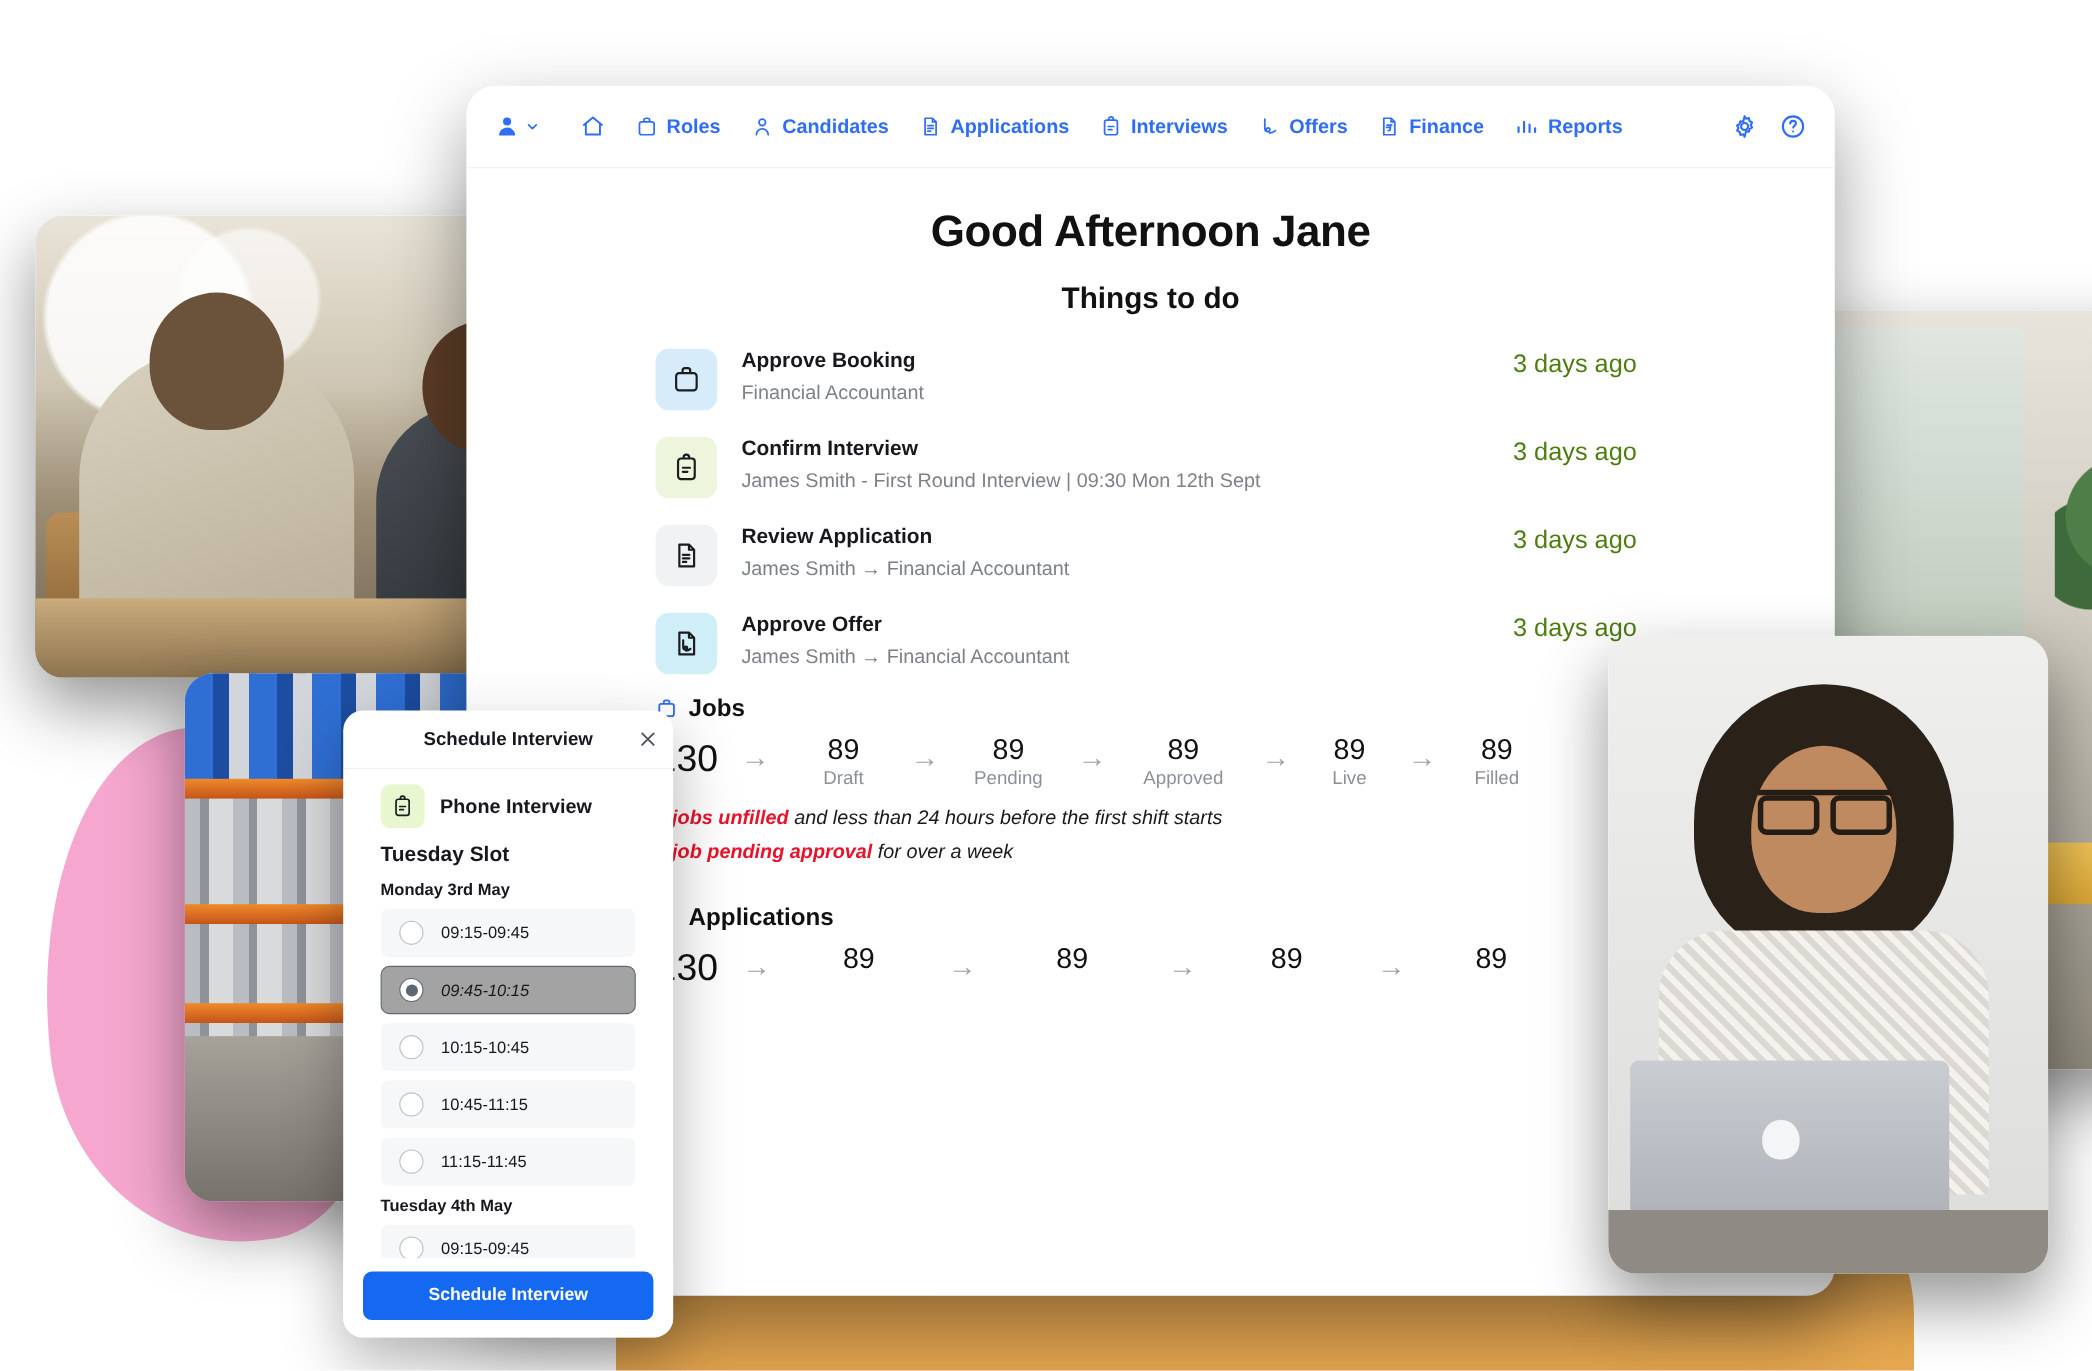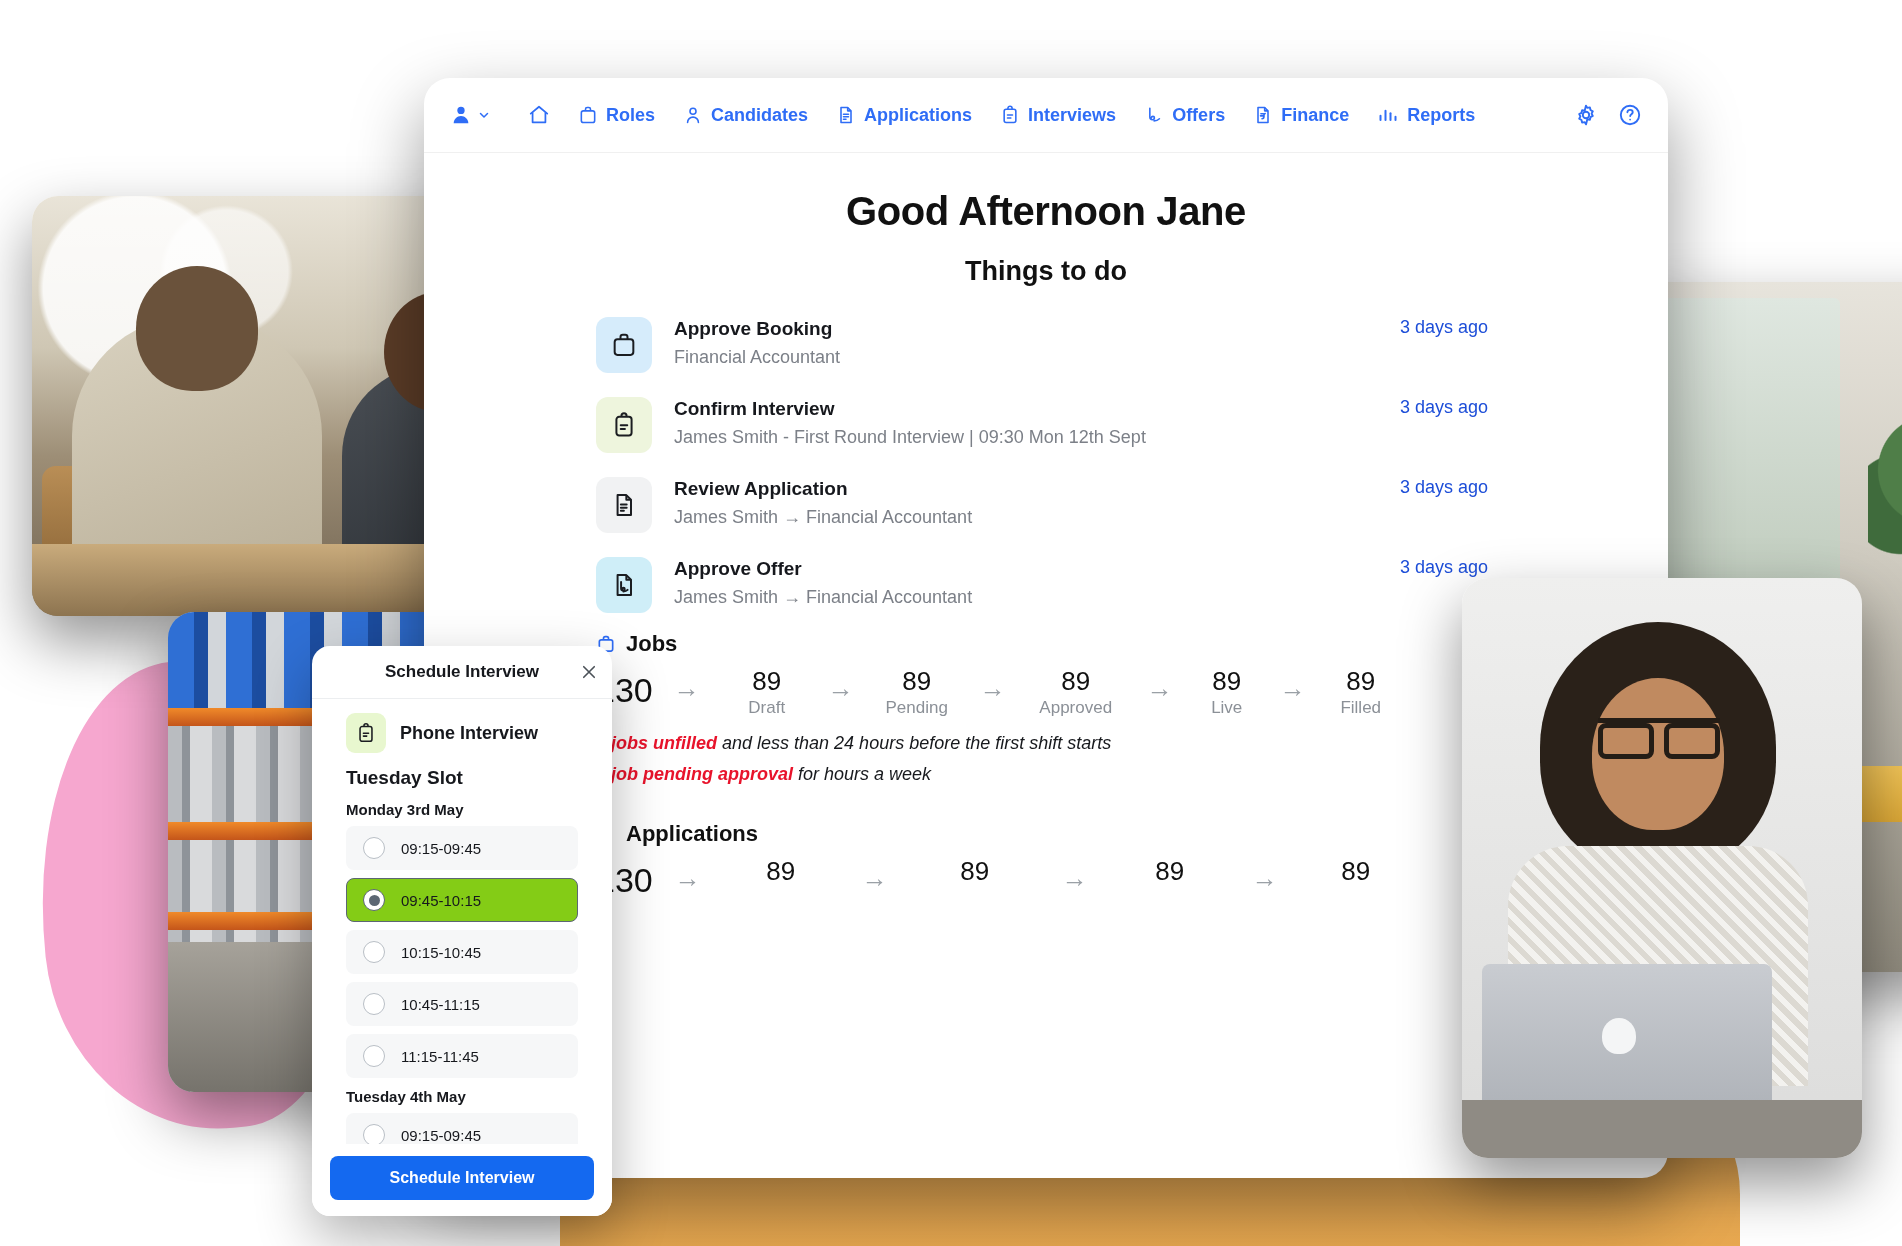--- a/index.html
+++ b/index.html
@@ -175,21 +175,21 @@
 
   .todo-list{padding:0 180px 0 172px;}
   .todo-row{display:flex;align-items:flex-start;padding:12px 0;}
   .todo-ico{
     width:56px;height:56px;border-radius:12px;flex:0 0 56px;
     display:flex;align-items:center;justify-content:center;margin-right:22px;
   }
   .todo-txt{flex:1;min-width:0;}
   .todo-title{font-size:19px;font-weight:700;color:#16181d;line-height:1.3;}
   .todo-sub{font-size:18px;color:#7c8088;line-height:1.45;margin-top:2px;}
-  .todo-age{font-size:18px;color:#1d4ed8;white-space:nowrap;padding-left:18px;}
+  .todo-age{font-size:23px;color:#4d7c0f;white-space:nowrap;padding-left:18px;}
 
   .activity{padding:0 180px 0 172px;}
   .act-head{display:flex;align-items:center;gap:10px;margin:6px 0 10px;}
   .act-head .lbl{font-size:22px;font-weight:800;color:#111;}
   .pipeline{display:flex;align-items:flex-start;margin:4px 0 14px;}
   .pipe-total{font-size:34px;font-weight:500;color:#111;line-height:1;padding-top:6px;}
   .pipe-arrow{color:#9aa0a6;font-size:26px;line-height:1;padding:8px 0 0;
               display:flex;align-items:center;justify-content:center;}
   .pipe-node{text-align:center;}
   .pipe-num{font-size:26px;color:#111;line-height:1.15;}
@@ -219,21 +219,21 @@
     display:flex;align-items:center;justify-content:center;flex:0 0 40px;
   }
   .itype-lbl{font-size:18px;font-weight:700;color:#16181d;}
   .sel-slot{font-size:19px;font-weight:800;color:#16181d;margin:4px 0 12px;}
   .day-lbl{font-size:15px;font-weight:700;color:#16181d;margin:10px 0 8px;}
   .slot{
     display:flex;align-items:center;gap:16px;height:42px;padding:0 16px;
     background:#f6f7f8;border:1px solid transparent;border-radius:8px;
     margin-bottom:8px;cursor:pointer;
   }
-  .slot.selected{background:#84cc16;border:1.5px solid #5c6773;}
+  .slot.selected{background:#a3a3a3;border:1.5px solid #5c6773;font-style:italic;}
   .radio{
     width:20px;height:20px;border-radius:50%;border:1.5px solid #b9bfc6;
     background:#fff;flex:0 0 20px;display:flex;align-items:center;justify-content:center;
   }
   .slot.selected .radio{border-color:#5c6773;}
   .slot.selected .radio:after{
     content:"";width:11px;height:11px;border-radius:50%;background:#5c6773;
   }
   .slot-lbl{font-size:15px;color:#16181d;}
   .modal-foot{padding:12px 18px 16px;background:#fff;flex:0 0 auto;}
@@ -522,21 +522,21 @@
       <div class="pipe-node" style="width:80px">
         <div class="pipe-num">89</div>
         <div class="pipe-lbl">Filled</div>
       </div>
     </div>
 
     <div class="alert">
       <b>2 jobs unfilled</b><span> and less than 24 hours before the first shift starts</span>
     </div>
     <div class="alert">
-      <b>1 job pending approval</b><span> for hours a week</span>
+      <b>1 job pending approval</b><span> for over a week</span>
     </div>
 
     <div class="act-head" style="margin-top:36px">
       <span class="ico">
         <svg width="20" height="20" viewBox="0 0 24 24" fill="none" stroke="#2f6df6" stroke-width="2" stroke-linejoin="round">
           <path d="M6.5 3.5h7.5l4 4v13h-11.5z"></path>
             <path d="M14 3.5v4h4"></path>
           <path d="M9.3 11.5h5M9.3 14.3h5M9.3 17h2.6" stroke-linecap="round"></path>
         </svg>
       </span>

